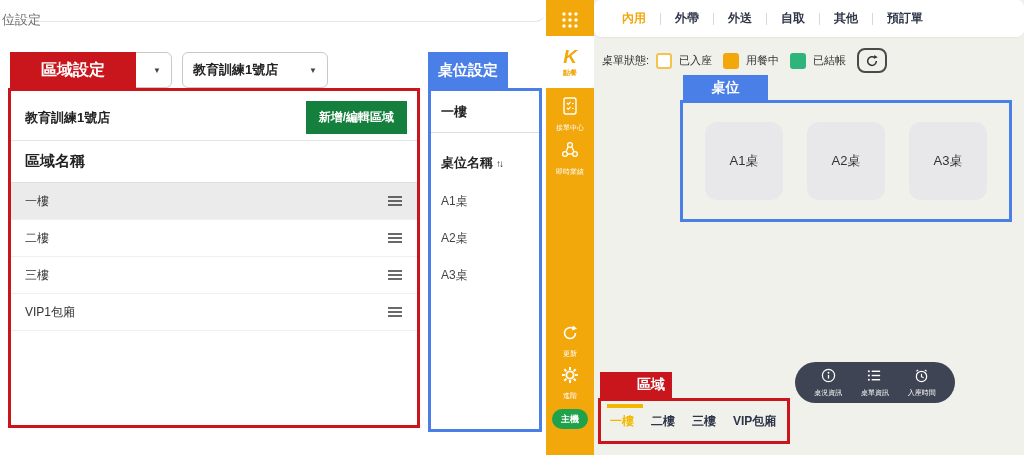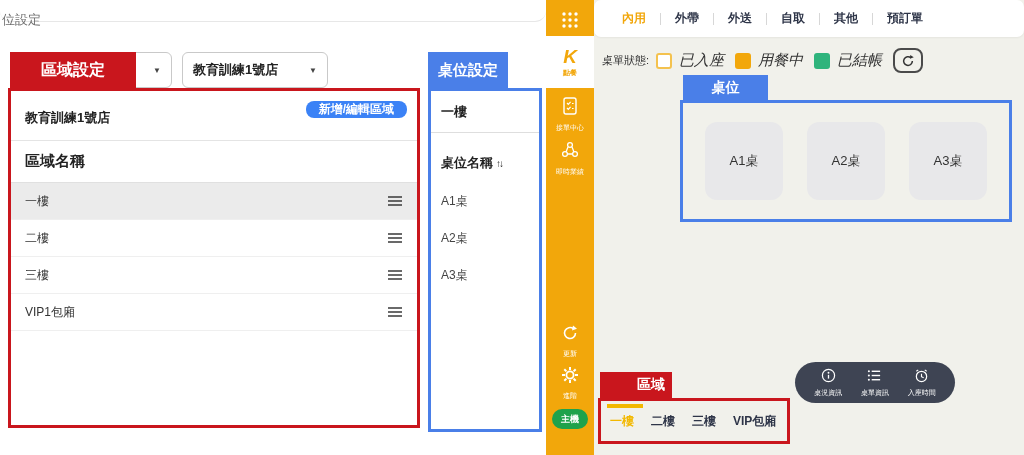--- a/index.html
+++ b/index.html
@@ -22,22 +22,22 @@
     background:#fff; display:flex; align-items:center; padding:0 10px; }
   .dd .caret { margin-left:auto; font-size:8px; color:#444; }
   #dd1 { left:10px; top:52px; width:162px; }
   #dd2 { left:182px; top:52px; width:146px; font-size:13px; font-weight:bold; color:#222; }
   #area-label { position:absolute; left:10px; top:52px; width:126px; height:36px; font-size:16px; z-index:2; }
 
   #area-box { position:absolute; left:8px; top:88px; width:412px; height:340px;
     border:3px solid #c9161d; background:#fff; }
   .store-row { position:relative; height:50px; border-bottom:1px solid #e4e4e4; }
   .store-name { position:absolute; left:14px; top:18px; font-size:13px; font-weight:bold; color:#222; }
-  .edit-btn { position:absolute; right:10px; top:10px; background:#3b82f6; color:#fff;
-    font-size:12px; font-weight:bold; border:none; border-radius:8px; padding:0 13px; cursor:pointer; }
+  .edit-btn { position:absolute; right:10px; top:10px; background:#15803d; color:#fff;
+    font-size:12px; font-weight:bold; border:none; border-radius:0; padding:8px 13px; cursor:pointer; }
   .list-header { height:42px; display:flex; align-items:center; padding:0 14px;
     font-size:15px; font-weight:bold; color:#222; border-bottom:1px solid #e0e0e0; }
   .area-row { height:37px; display:flex; align-items:center; padding:0 14px;
     font-size:12px; color:#333; border-bottom:1px solid #efefef; }
   .area-row.active { background:#ebebeb; }
   .drag { margin-left:auto; line-height:0; }
 
   
   #table-label { position:absolute; left:428px; top:52px; width:80px; height:36px; font-size:15px; z-index:2; }
   #table-box { position:absolute; left:428px; top:88px; width:114px; height:344px;
@@ -75,21 +75,21 @@
   .tab { font-size:12px; font-weight:bold; color:#2e3548; cursor:pointer; white-space:nowrap; }
   .tab.active { color:#f2a70b; }
   .tab-div { width:1px; height:12px; background:#d7d7d7; margin:0 14px; }
 
   .legend { position:absolute; left:8px; top:48px; display:flex; align-items:center; gap:7px; }
   .legend .cap { font-size:11px; color:#333; }
   .sq { width:16px; height:16px; border-radius:3px; }
   .sq.seated { background:#fff; border:2px solid #f4c24e; }
   .sq.dining { background:#f2a70b; }
   .sq.paid   { background:#2fb47c; }
-  .lg-lbl { font-size:15px; color:#333; margin-right:4px;font-style:italic; }
+  .lg-lbl { font-size:11px; color:#333; margin-right:4px; }
   .refresh-btn { width:30px; height:25px; border:2px solid #4a4a4a; border-radius:8px;
     background:transparent; display:flex; align-items:center; justify-content:center; cursor:pointer; }
 
   #tables-label { position:absolute; left:89px; top:75px; width:85px; height:26px; font-size:14px; z-index:2; }
   #tables-box { position:absolute; left:86px; top:100px; width:332px; height:122px;
     border:3px solid #4a7fe8; display:flex; align-items:center; padding:0 22px;
     justify-content:space-between; }
   .table-card { width:78px; height:78px; background:#e8e8ea; border-radius:12px;
     display:flex; align-items:center; justify-content:center; font-size:13px; color:#333;
     cursor:pointer; }

